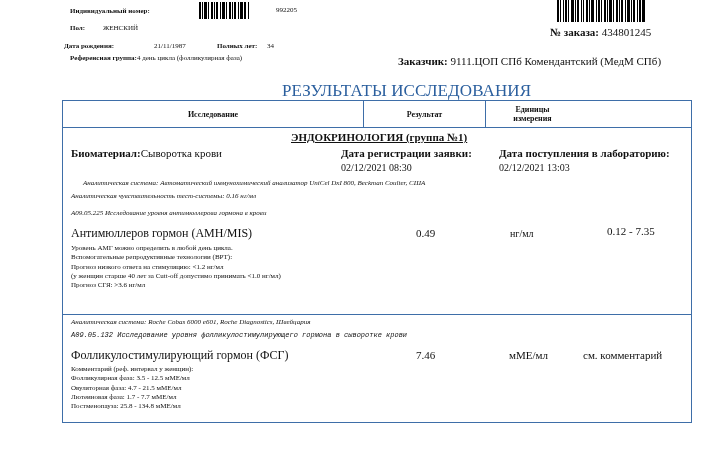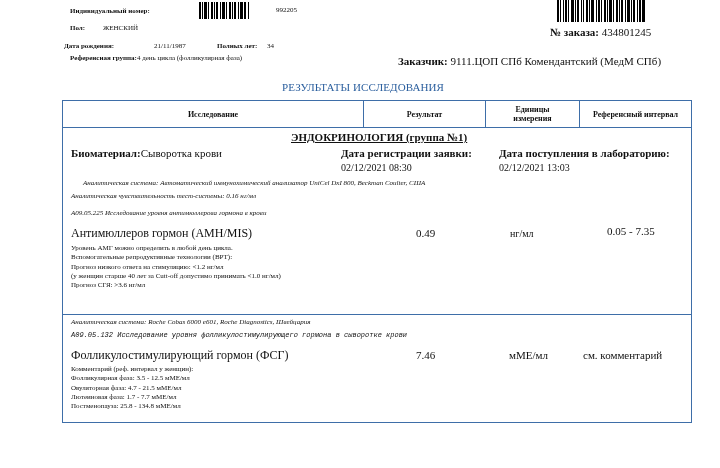--- a/index.html
+++ b/index.html
@@ -11,21 +11,21 @@
   .s7 { font-size: 7px; }
   .s9 { font-size: 11px; }
   .s10 { font-size: 10px; }
   .s11 { font-size: 11px; }
   .s12 { font-size: 12px; }
 
   .barcode { position: absolute; display: flex; align-items: stretch; }
   .barcode span { display: block; background: #000; height: 100%; }
   .barcode span.gap { background: transparent; }
 
-  .title-blue { color: #2b5f9e; font-size: 11px; letter-spacing: 0.1px; }
+  .title-blue { color: #2b5f9e; font-size: 17px; letter-spacing: 0.1px; }
 
   .tbl { position: absolute; left: 62px; top: 100px; width: 630px; height: 323px;
          border: 1.3px solid #3e6ea8; box-sizing: border-box; }
   .hrow { position: absolute; left: 0; top: 0; width: 100%; height: 27px;
           border-bottom: 1.3px solid #3e6ea8; box-sizing: border-box; }
   .hcell { position: absolute; top: 0; height: 100%; display: flex; align-items: center;
            justify-content: center; text-align: center; font-weight: bold; font-size: 8px;
            line-height: 9px; box-sizing: border-box; }
   .vdiv { border-left: 1.3px solid #3e6ea8; }
   .hsep { position: absolute; left: 0; width: 100%; height: 0; border-top: 1.3px solid #3e6ea8; }
@@ -156,41 +156,40 @@
 <div class="abs title-blue" style="left:282px;top:81px;">РЕЗУЛЬТАТЫ ИССЛЕДОВАНИЯ</div>
 
 <div class="tbl">
   <div class="hrow">
     <div class="hcell vdiv" style="left:300px;width:122px;">Результат</div>
     <div class="hcell" style="left:0;width:300px;">Исследование</div>
     <div class="hcell vdiv" style="left:422px;width:94px;flex-direction:column;">
       <span>Единицы</span>
       <span>измерения</span>
     </div>
-    <div class="hcell vdiv" style="left:516px;width:112px;">Референсный интервал</div>
   </div>
 
   <div class="abs b s9 u" style="left:228px;top:30px;">ЭНДОКРИНОЛОГИЯ (группа №1)</div>
 
   <div class="abs s11" style="left:8px;top:46px;">
     <span class="b">Биоматериал:</span><span>Сыворотка крови</span>
   </div>
   <div class="abs b s11" style="left:278px;top:46px;">Дата регистрации заявки:</div>
   <div class="abs s10" style="left:278px;top:61px;">02/12/2021 08:30</div>
   <div class="abs b s11" style="left:436px;top:46px;">Дата поступления в лабораторию:</div>
   <div class="abs s10" style="left:436px;top:61px;">02/12/2021 13:03</div>
 
   <div class="abs i s7" style="left:20px;top:78px;">Аналитическая система: Автоматический иммунохимический анализатор UniCel DxI 800, Beckman Coulter, США</div>
   <div class="abs i s7" style="left:8px;top:91px;">Аналитическая чувствительность тест-системы: 0.16 нг/мл</div>
   <div class="abs i s7" style="left:8px;top:108px;">A09.05.225 Исследование уровня антимюллерова гормона в крови</div>
 
   <div class="abs s12" style="left:8px;top:125px;">Антимюллеров гормон (AMH/MIS)</div>
   <div class="abs s11" style="left:353px;top:126px;">0.49</div>
   <div class="abs s10" style="left:447px;top:127px;">нг/мл</div>
-  <div class="abs s11" style="left:544px;top:124px;">0.05 - 7.35</div>
+  <div class="abs s11" style="left:544px;top:124px;">0.12 - 7.35</div>
 
   <div class="abs s7" style="left:8px;top:143px;line-height:9.3px;">
     <div>Уровень АМГ можно определить в любой день цикла.</div>
     <div>Вспомогательные репродуктивные технологии (ВРТ):</div>
     <div>Прогноз низкого ответа на стимуляцию: &lt;1.2 нг/мл</div>
     <div>(у женщин старше 40 лет за Cutt-off допустимо принимать &lt;1.0 нг/мл)</div>
     <div>Прогноз СГЯ: &gt;3.6 нг/мл</div>
   </div>
 
   <div class="hsep" style="top:213px;"></div>

